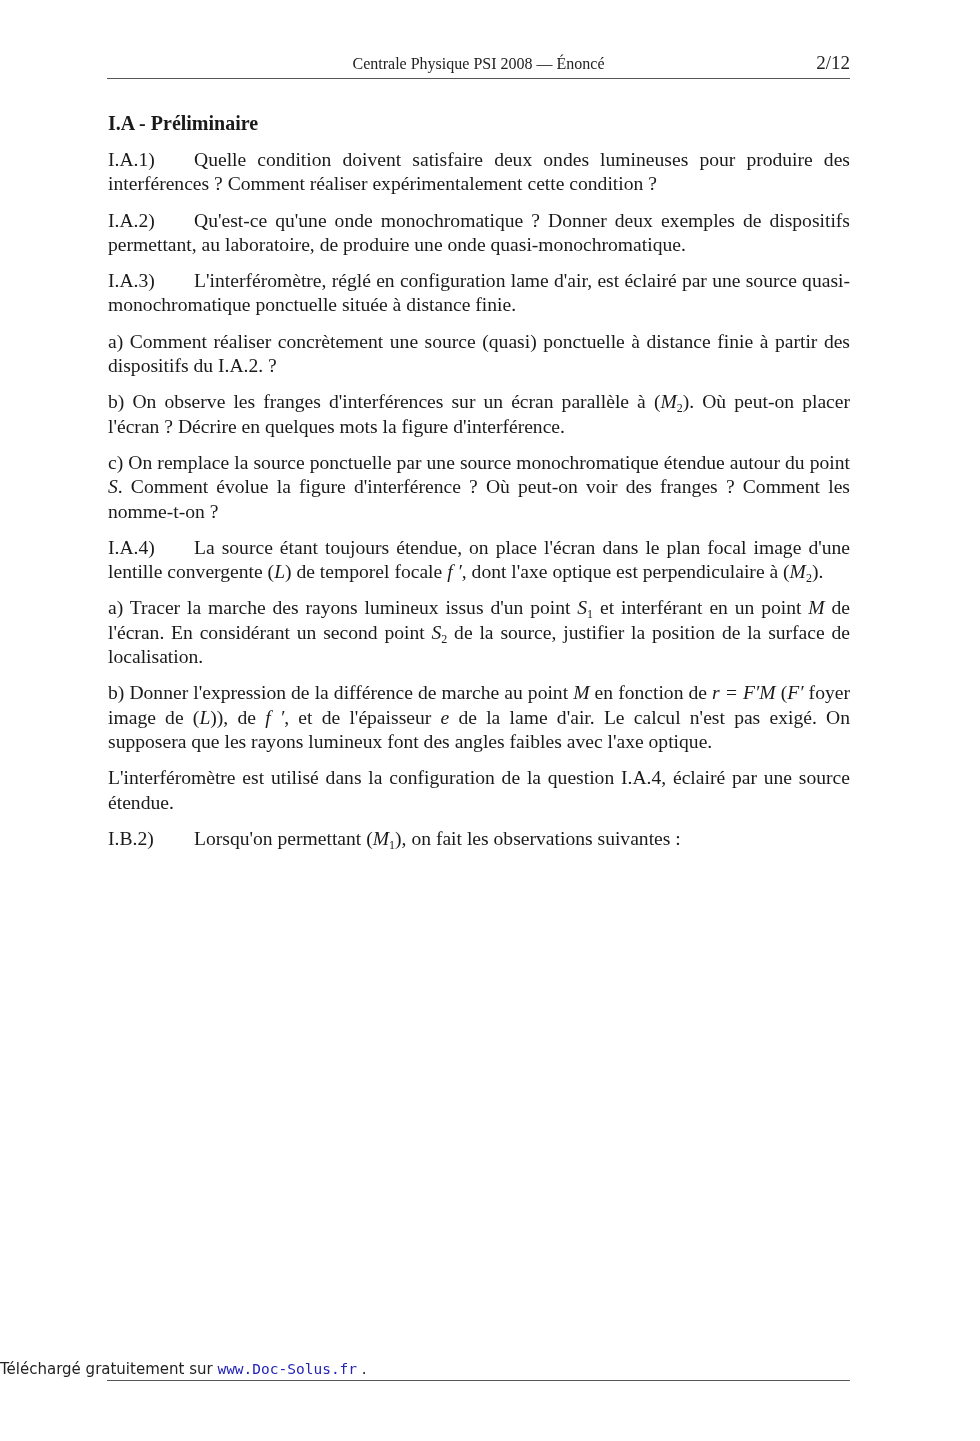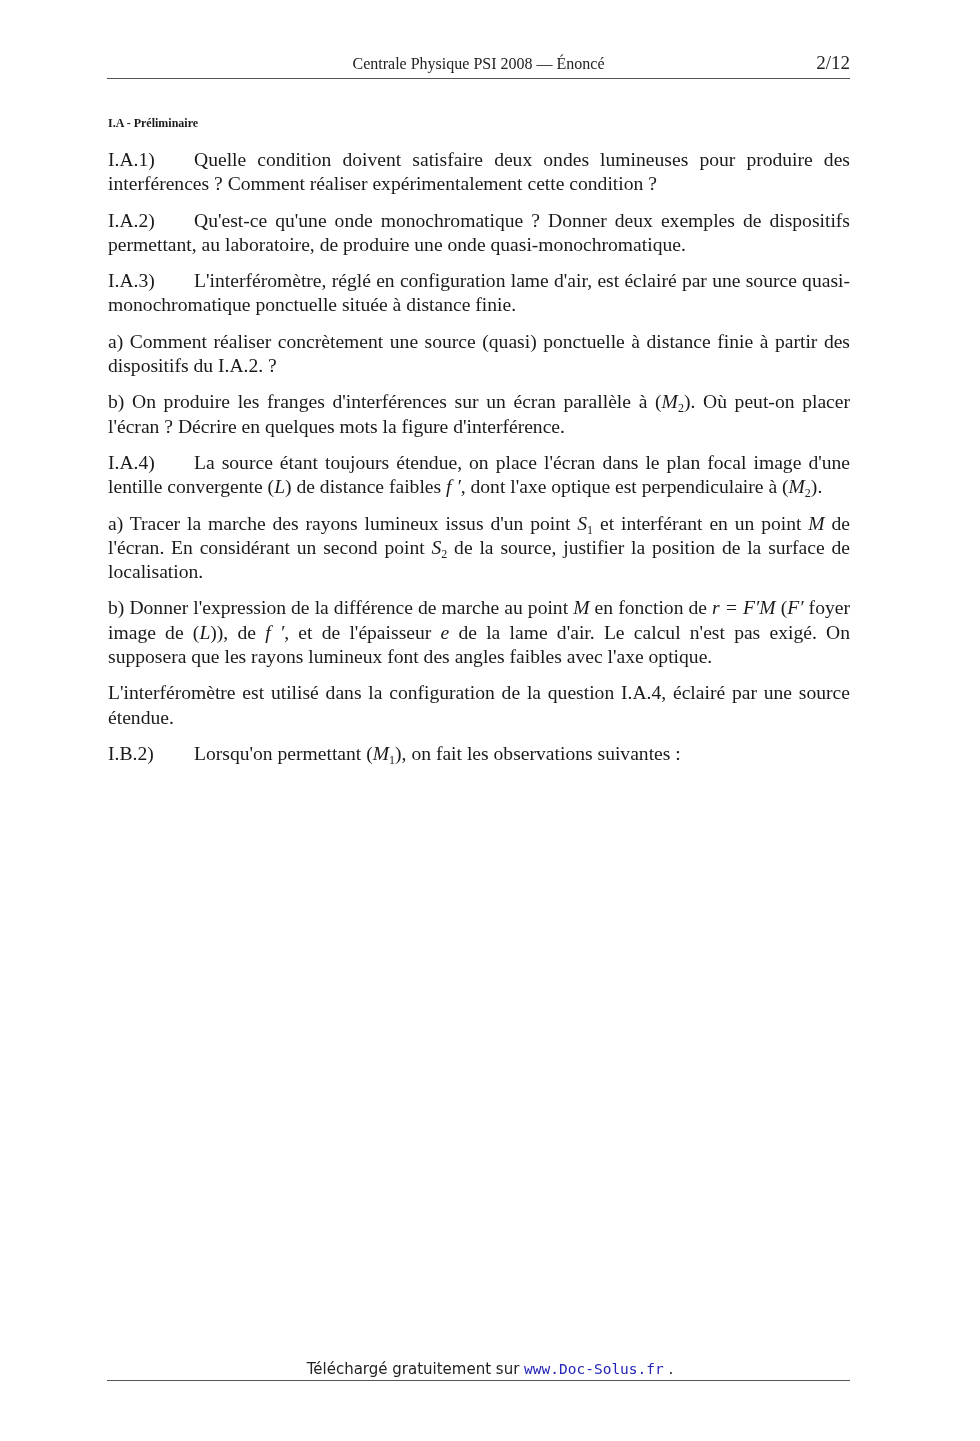--- a/index.html
+++ b/index.html
@@ -6,27 +6,27 @@
   body { width: 980px; height: 1441px; position: relative; overflow: hidden;
          font-family: "DejaVu Serif", serif; color: #1a1a1a; }
   .header { position: absolute; left: 107px; top: 52px; width: 743px; height: 26px;
             border-bottom: 1.2px solid #555; }
   .header .title { position: absolute; left: 0; right: 0; top: 3px; text-align: center;
             font-family: "Liberation Serif", serif; font-size: 16px; color: #222; }
   .header .pagenum { position: absolute; right: 0; top: 0px;
             font-family: "Liberation Serif", serif; font-size: 19px; color: #222; }
   .content { position: absolute; left: 108px; top: 110px; width: 742px;
              font-family: "Liberation Serif", serif; font-size: 19.6px; line-height: 24.3px; }
-  .content h2 { font-size: 12px; font-weight: bold; margin: 0 0 6px 0; line-height: 26px; }
+  .content h2 { font-size: 20px; font-weight: bold; margin: 0 0 6px 0; line-height: 26px; }
   .content p { margin: 12px 0 6px 0; text-align: justify; }
   .num { display: inline-block; width: 86px; }
   i { font-style: italic; }
   sub { font-size: 12px; vertical-align: -4px; line-height: 0; }
   .footer-rule { position: absolute; left: 107px; top: 1380px; width: 743px; border-top: 1.2px solid #555; }
-  .footer { position: absolute; left: 0; right: 0; top: 1360px; text-align: center;
+  .footer { position: absolute; left: 0; right: 0; top: 1360px; text-align: left;
             font-family: "DejaVu Sans", sans-serif; font-size: 15px; color: #222; }
   .footer .link { font-family: "DejaVu Sans Mono", monospace; color: #2323b8; font-size: 14.5px; }
 </style>
 </head>
 <body>
 
 <div class="header">
   <span class="title">Centrale Physique PSI 2008 — Énoncé</span>
   <span class="pagenum">2/12</span>
 </div>
@@ -35,24 +35,25 @@
   <h2>I.A - Préliminaire</h2>
 
   <p><span class="num">I.A.1)</span><span>Quelle condition doivent satisfaire deux ondes lumineuses pour produire des interférences ? Comment réaliser expérimentalement cette condition ?</span></p>
 
   <p><span class="num">I.A.2)</span><span>Qu'est-ce qu'une onde monochromatique ? Donner deux exemples de dispositifs permettant, au laboratoire, de produire une onde quasi-monochromatique.</span></p>
 
   <p><span class="num">I.A.3)</span><span>L'interféromètre, réglé en configuration lame d'air, est éclairé par une source quasi-monochromatique ponctuelle située à distance finie.</span></p>
 
   <p>a) Comment réaliser concrètement une source (quasi) ponctuelle à distance finie à partir des dispositifs du I.A.2. ?</p>
 
-  <p><span>b) On produire les franges d'interférences sur un écran parallèle à </span>(<i>M</i><sub>2</sub>)<span>. Où peut-on placer l'écran ? Décrire en quelques mots la figure d'interférence.</span></p>
+  <p><span>b) On observe les franges d'interférences sur un écran parallèle à </span>(<i>M</i><sub>2</sub>)<span>. Où peut-on placer l'écran ? Décrire en quelques mots la figure d'interférence.</span></p>
 
+  <p><span>c) On remplace la source ponctuelle par une source monochromatique étendue autour du point </span><i>S</i><span>. Comment évolue la figure d'interférence ? Où peut-on voir des franges ? Comment les nomme-t-on ?</span></p>
 
-  <p><span class="num">I.A.4)</span><span>La source étant toujours étendue, on place l'écran dans le plan focal image d'une lentille convergente </span>(<i>L</i>)<span> de distance faibles </span><i>f ′</i><span>, dont l'axe optique est perpendiculaire à </span>(<i>M</i><sub>2</sub>)<span>.</span></p>
+  <p><span class="num">I.A.4)</span><span>La source étant toujours étendue, on place l'écran dans le plan focal image d'une lentille convergente </span>(<i>L</i>)<span> de temporel focale </span><i>f ′</i><span>, dont l'axe optique est perpendiculaire à </span>(<i>M</i><sub>2</sub>)<span>.</span></p>
 
   <p><span>a) Tracer la marche des rayons lumineux issus d'un point </span><i>S</i><sub>1</sub><span> et interférant en un point </span><i>M</i><span> de l'écran. En considérant un second point </span><i>S</i><sub>2</sub><span> de la source, justifier la position de la surface de localisation.</span></p>
 
   <p><span>b) Donner l'expression de la différence de marche au point </span><i>M</i><span> en fonction de </span><i>r = F′M</i><span> (</span><i>F′</i><span> foyer image de </span>(<i>L</i>)<span>), de </span><i>f ′</i><span>, et de l'épaisseur </span><i>e</i><span> de la lame d'air. Le calcul n'est pas exigé. On supposera que les rayons lumineux font des angles faibles avec l'axe optique.</span></p>
 
 
   <p>L'interféromètre est utilisé dans la configuration de la question I.A.4, éclairé par une source étendue.</p>
 
 
   <p><span class="num">I.B.2)</span><span>Lorsqu'on permettant </span>(<i>M</i><sub>1</sub>)<span>, on fait les observations suivantes :</span></p>

